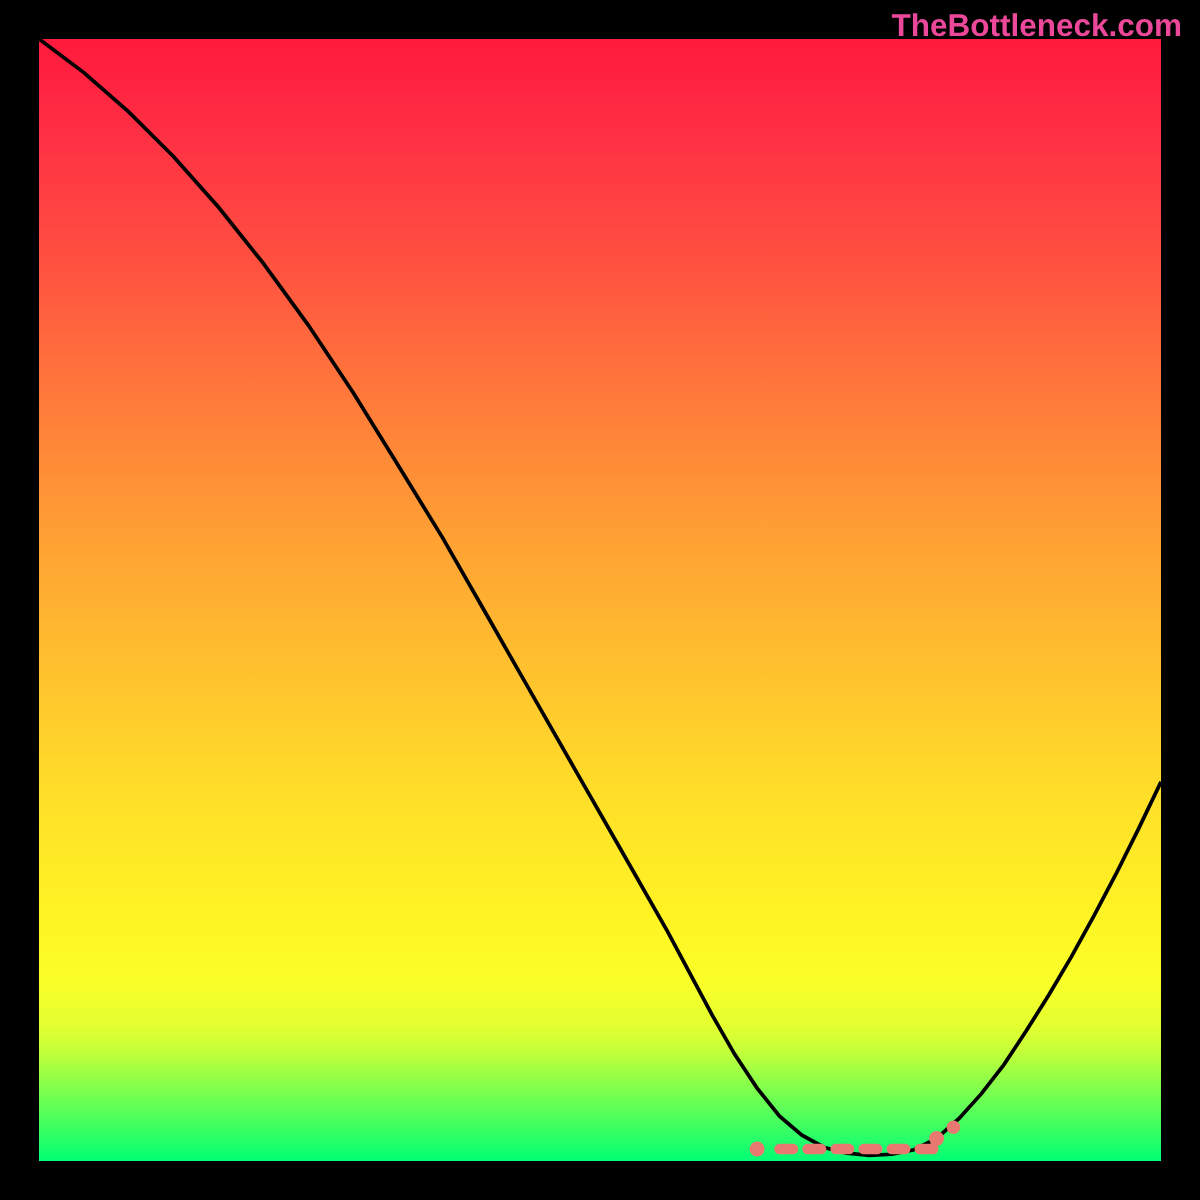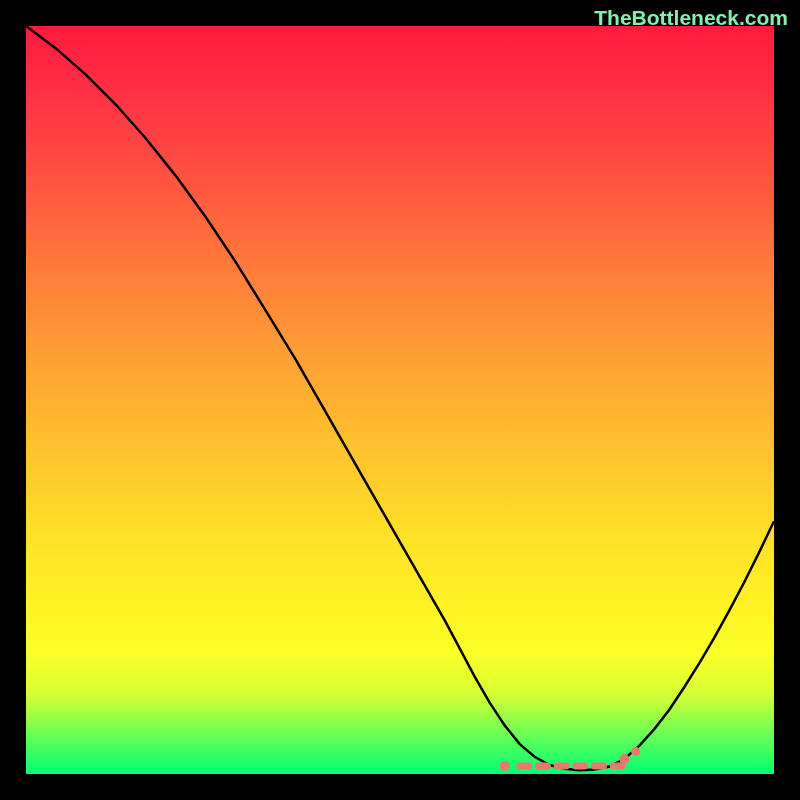--- a/index.html
+++ b/index.html
@@ -1,18 +1,18 @@
 <!DOCTYPE html>
 <html><head>
 <meta charset="utf-8">
 <style>
 * { margin: 0; padding: 0; box-sizing: border-box; }
 body { width: 800px; height: 800px; background: #000; font-family: Arial, sans-serif; position: relative; }
 .container { width: 800px; height: 800px; background: #000; position: relative; }
-.watermark { position: absolute; top: 6px; right: 12px; color: #86efac; font-size: 21px; font-weight: bold; z-index: 10; }
+.watermark { position: absolute; top: 6px; right: 12px; color: #ec4899; font-size: 21px; font-weight: bold; z-index: 10; }
 .plot-area { position: absolute; left: 26px; top: 26px; width: 748px; height: 748px; overflow: hidden; }
 .gradient { position: absolute; inset: 0; background: linear-gradient(to bottom,
   #ff1a3c 0%,
   #ff2e44 8%,
   #ff5140 20%,
   #ff7a3a 32%,
   #ff9f34 44%,
   #ffc12e 56%,
   #ffe028 68%,
   #fff324 78%,

